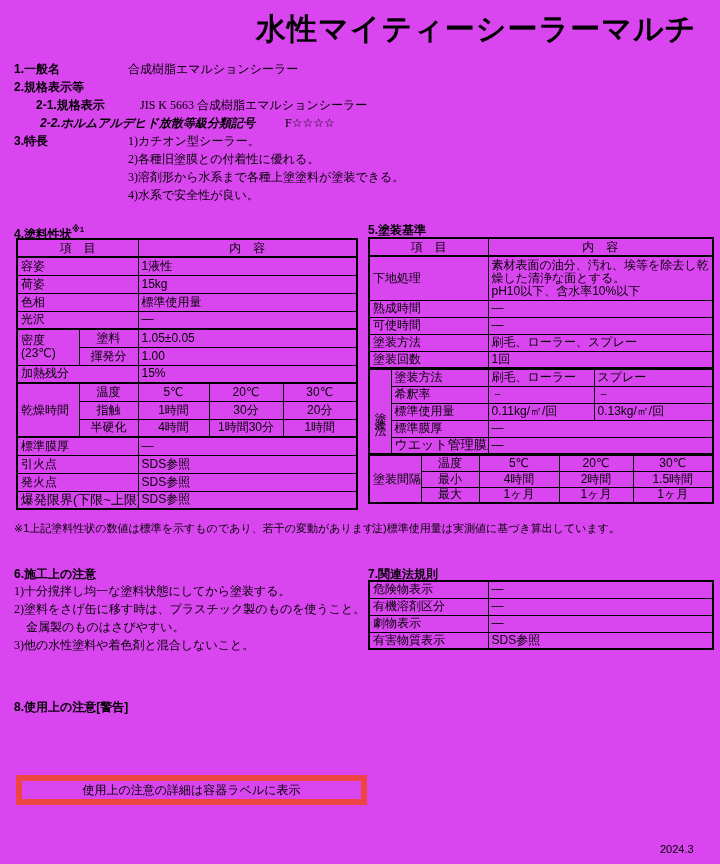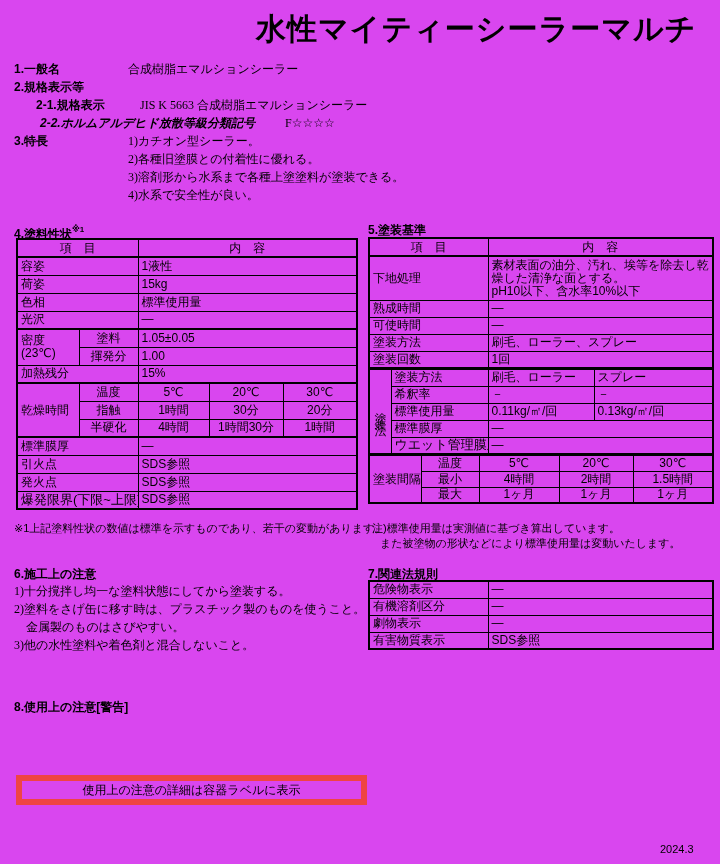--- a/index.html
+++ b/index.html
@@ -241,21 +241,20 @@
         <td class="ctr">最大</td>
         <td class="ctr">1ヶ月</td>
         <td class="ctr">1ヶ月</td>
         <td class="ctr">1ヶ月</td>
       </tr>
     </tbody>
       </table>
   </div>
 
   <div class="abs fs11" style="left:372px;top:521px;">注)標準使用量は実測値に基づき算出しています。</div>
-  <div class="abs fs11" style="left:380px;top:536px;">また被塗物の形状などにより標準使用量は変動いたします。</div>
 
   <div class="abs fs12 b" style="left:14px;top:565px;">6.施工上の注意</div>
   <div class="abs fs12 serif" style="left:14px;top:582px;">1)十分撹拌し均一な塗料状態にしてから塗装する。</div>
   <div class="abs fs12 serif" style="left:14px;top:600px;">2)塗料をさげ缶に移す時は、プラスチック製のものを使うこと。</div>
   <div class="abs fs12 serif" style="left:26px;top:618px;">金属製のものはさびやすい。</div>
   <div class="abs fs12 serif" style="left:14px;top:636px;">3)他の水性塗料や着色剤と混合しないこと。</div>
 
   <div class="abs fs12 b" style="left:368px;top:565px;">7.関連法規則</div>
   <table class="tbl" style="left:368px;top:580px;width:344px;">
     <colgroup>

